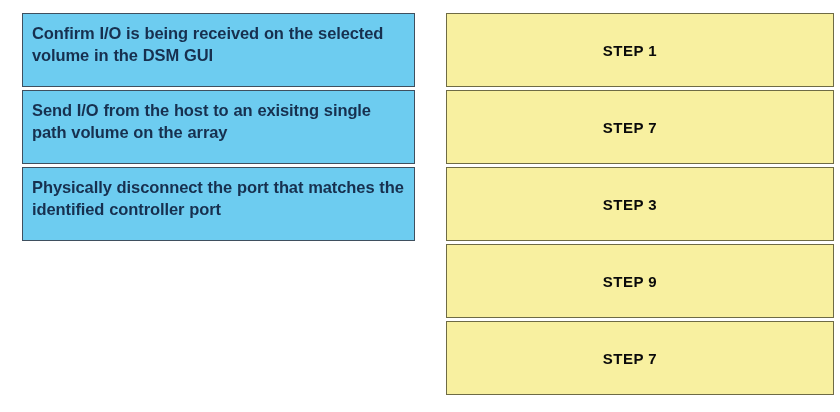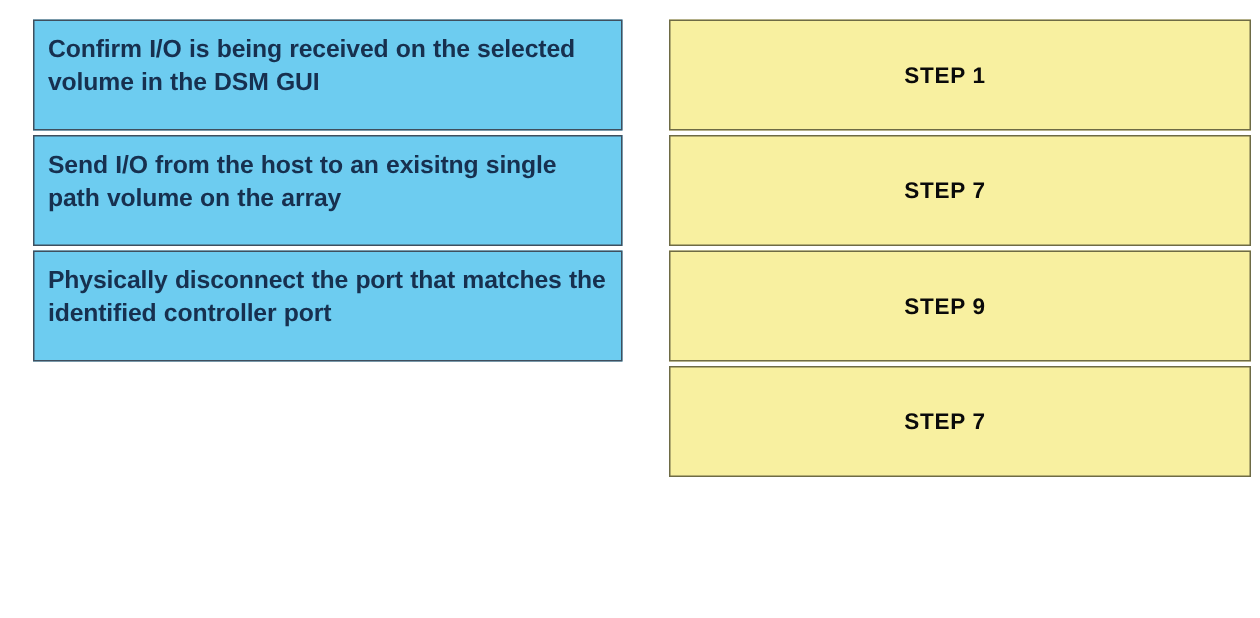--- a/index.html
+++ b/index.html
@@ -95,20 +95,23 @@
   </div>
 
   <div id="step-column" class="column">
     <div class="cell step-cell">
       <span class="step-text">STEP 1</span>
     </div>
     <div class="cell step-cell">
       <span class="step-text">STEP 7</span>
     </div>
     <div class="cell step-cell">
+      <span class="step-text">STEP 3</span>
+    </div>
+    <div class="cell step-cell">
       <span class="step-text">STEP 9</span>
     </div>
     <div class="cell step-cell">
       <span class="step-text">STEP 7</span>
     </div>
   </div>
 
 </div>
 
 </body></html>

